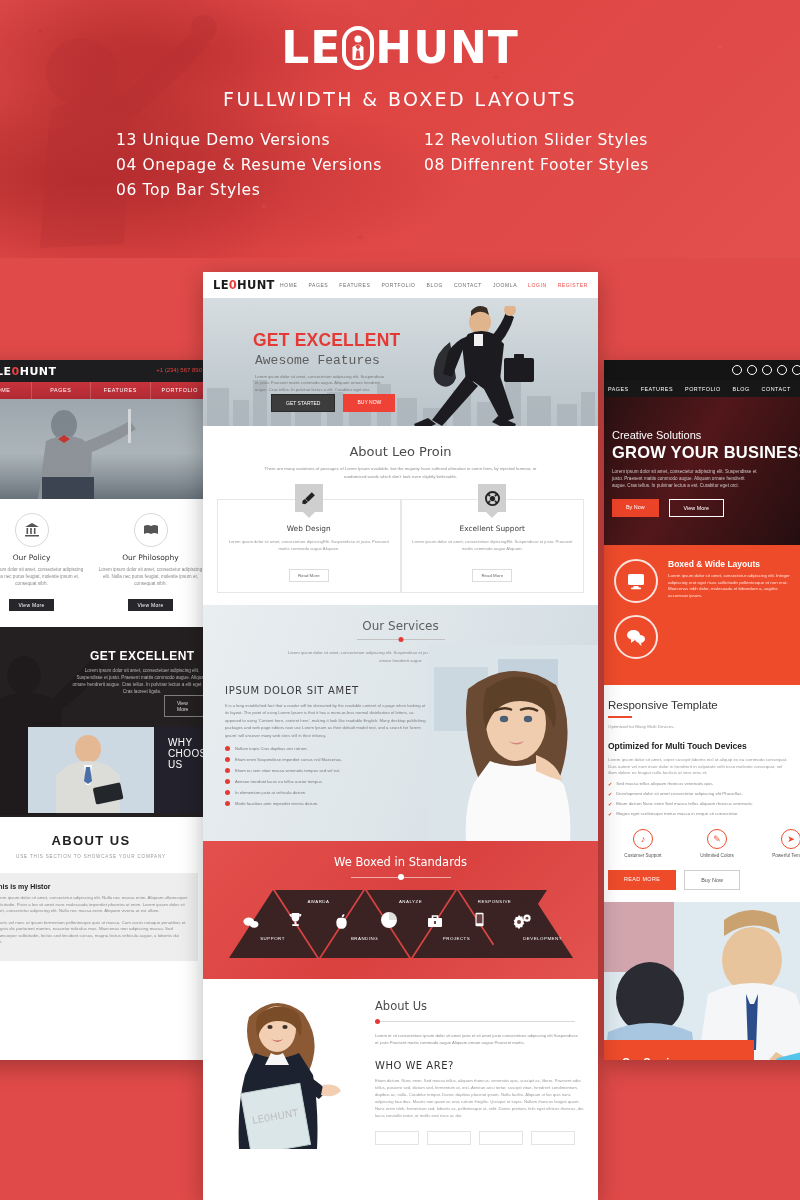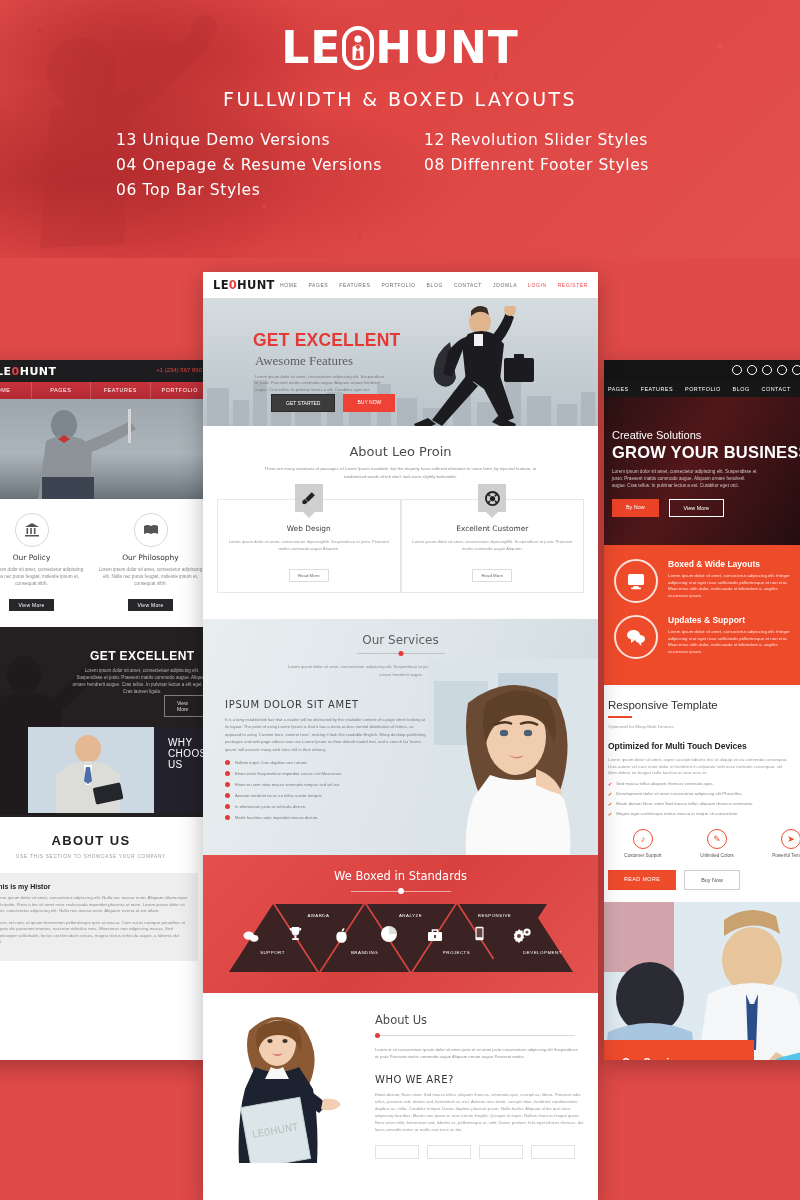--- a/index.html
+++ b/index.html
@@ -141,31 +141,31 @@
   #center-mock{ left:203px; top:272px; width:395px; height:928px; }
   .cm-header{ height:26px; background:#fff; display:flex; align-items:center; padding:0 10px; }
   .cm-logo{ font-size:11.5px; font-weight:700; color:#1b1b1b; letter-spacing:.3px; font-family:"DejaVu Sans",sans-serif;}
   .cm-logo .o{ color:#e8413f;}
   .cm-nav{ margin-left:auto; display:flex; gap:11px;}
   .cm-nav span{ font-size:5px; color:#6d6d6d; letter-spacing:.6px;}
   .cm-nav span.accent{ color:#ef4a4a;}
   .cm-hero{ height:128px; background:linear-gradient(#d6dde0 0%,#c5ced3 55%,#b9c3c9 100%); position:relative; overflow:hidden;}
   .cm-hero .city{ position:absolute; left:0; bottom:0; width:100%; height:60px; }
   .cm-hero h1{ position:absolute; left:50px; top:32px; color:#e53935; font-size:17.5px; font-weight:700; letter-spacing:.2px;}
-  .cm-hero h2{ position:absolute; left:52px; top:55px; color:#5d5d5d; font-size:13px; font-weight:400; font-family:Liberation Serif, serif;}
+  .cm-hero h2{ position:absolute; left:52px; top:55px; color:#5d5d5d; font-size:13px; font-weight:400; font-family:Liberation Mono, monospace;}
   .cm-hero p{ position:absolute; left:52px; top:76px; width:130px; color:#7b7b7b; font-size:4.2px; line-height:6.4px;}
   .cm-hero .btns{ position:absolute; left:68px; top:96px; display:flex; gap:8px;}
   .cm-hero .b1{ background:#3c3c3c; color:#fff; font-size:5px; padding:5px 14px; border:1px solid #2a2a2a;}
   .cm-hero .b2{ background:#ef4136; color:#fff; font-size:5px; padding:5px 14px;}
   .cm-hero .man{ position:absolute; right:40px; top:8px; width:150px; height:120px;}
 
   .cm-about{ background:#fff; padding:18px 0 0; text-align:center;}
   .cm-about h2{ font-size:13px; color:#4b4b4b; font-weight:400; font-family:"DejaVu Sans",sans-serif;}
   .cm-about .lead{ font-size:4.3px; color:#8e8e8e; line-height:8px; margin-top:6px; padding:0 60px;}
-  .cm-feats{ display:flex; padding:18px 14px 26px;}
+  .cm-feats{ display:flex; padding:18px 14px 12px;}
   .cm-feat{ flex:1; border:1px solid #e7e7e7; padding:24px 7px 10px; text-align:center; position:relative;}
   .cm-pin{ position:absolute; left:50%; top:-16px; transform:translateX(-50%); width:28px; height:28px; background:#cfcfcf; display:flex; align-items:center; justify-content:center;}
   .cm-pin:after{ content:""; position:absolute; left:50%; bottom:-6px; transform:translateX(-50%); border-left:6px solid transparent; border-right:6px solid transparent; border-top:6px solid #cfcfcf;}
   .cm-feat h4{ font-size:7.4px; color:#3c3c3c; font-weight:400; margin-bottom:6px; font-family:"DejaVu Sans",sans-serif;}
   .cm-feat p{ font-size:4.2px; color:#9a9a9a; line-height:6.8px; margin-bottom:10px;}
   .cm-readmore{ display:inline-block; border:1px solid #dcdcdc; color:#6a6a6a; font-size:4.4px; padding:3px 8px;}
 
   .cm-serv{ height:236px; background:linear-gradient(110deg,#e9eef0,#dde5e9 55%,#cfd9de); position:relative; overflow:hidden; padding-top:14px;}
   .cm-serv h2{ text-align:center; font-size:12px; color:#5e5e5e; font-weight:400; font-family:"DejaVu Sans",sans-serif;}
   .cm-serv .divider{ width:88px; height:1px; background:#c2c2c2; margin:6px auto 0; position:relative;}
@@ -369,24 +369,20 @@
       </div>
     </div>
     <div class="rp-red-item">
       <div class="rp-red-circ">
         <svg width="20" height="20" viewBox="0 0 20 20">
             <ellipse cx="7.5" cy="8" rx="6.5" ry="5" fill="#fff"></ellipse>
             <path d="M5 12 l0 4 l4 -3z" fill="#fff"></path>
             <ellipse cx="14" cy="12" rx="5" ry="4" fill="#fff"></ellipse>
             <path d="M15 15.5 l.5 3.5 l-3 -2.5z" fill="#fff"></path>
           </svg>
-      </div>
-      <div>
-        <h4>Updates &amp; Support</h4>
-        <p>Lorem ipsum dolor sit amet, consectetur adipiscing elit. Integer adipiscing erat eget risus sollicitudin pellentesque et non erat. Maecenas nibh dolor, malesuada et bibendum a, sagittis accumsan ipsum.</p>
       </div>
     </div>
   </div>
   <div class="rp-white">
     <h2>Responsive Template</h2>
     <div class="dash"></div>
     <div class="tiny">Optimized for Many Multi Devices.</div>
     <h3>Optimized for Multi Touch Devices</h3>
     <p class="body">Lorem ipsum dolor sit amet, coper suscipit lobortis nisl ut aliquip ex ea commodo consequat. Duis autem vel eum iriure dolor in hendrerit in vulputate velit esse molestie consequat, vel illum dolore eu feugiat nulla facilisis at vero eros et.</p>
     <div class="rp-check">
@@ -531,21 +527,21 @@
         <span class="cm-readmore">Read More</span>
       </div>
       <div class="cm-feat">
         <div class="cm-pin">
           <svg width="15" height="15" viewBox="0 0 16 16">
               <circle cx="8" cy="8" r="7" fill="none" stroke="#222" stroke-width="2"></circle>
               <circle cx="8" cy="8" r="2.8" fill="#222"></circle>
               <path d="M3 3 l2.4 2.4 M13 3 l-2.4 2.4 M3 13 l2.4 -2.4 M13 13 l-2.4 -2.4" stroke="#222" stroke-width="1.8"></path>
             </svg>
         </div>
-        <h4>Excellent Customer</h4>
+        <h4>Excellent Support</h4>
         <p>Lorem ipsum dolor sit amet, consectetuer dipiscingElit. Suspendisse et justo. Praesent mattis commodo augue Aliquam.</p>
         <span class="cm-readmore">Read More</span>
       </div>
     </div>
   </div>
 
   <div class="cm-serv">
     <h2>Our Services</h2>
     <div class="divider"></div>
     <div class="lead">Lorem ipsum dolor sit amet, consectetuer adipiscing elit. Suspendisse et justo. Praesent mattis commodo augue. Aliquam ornare hendrerit augue</div>

